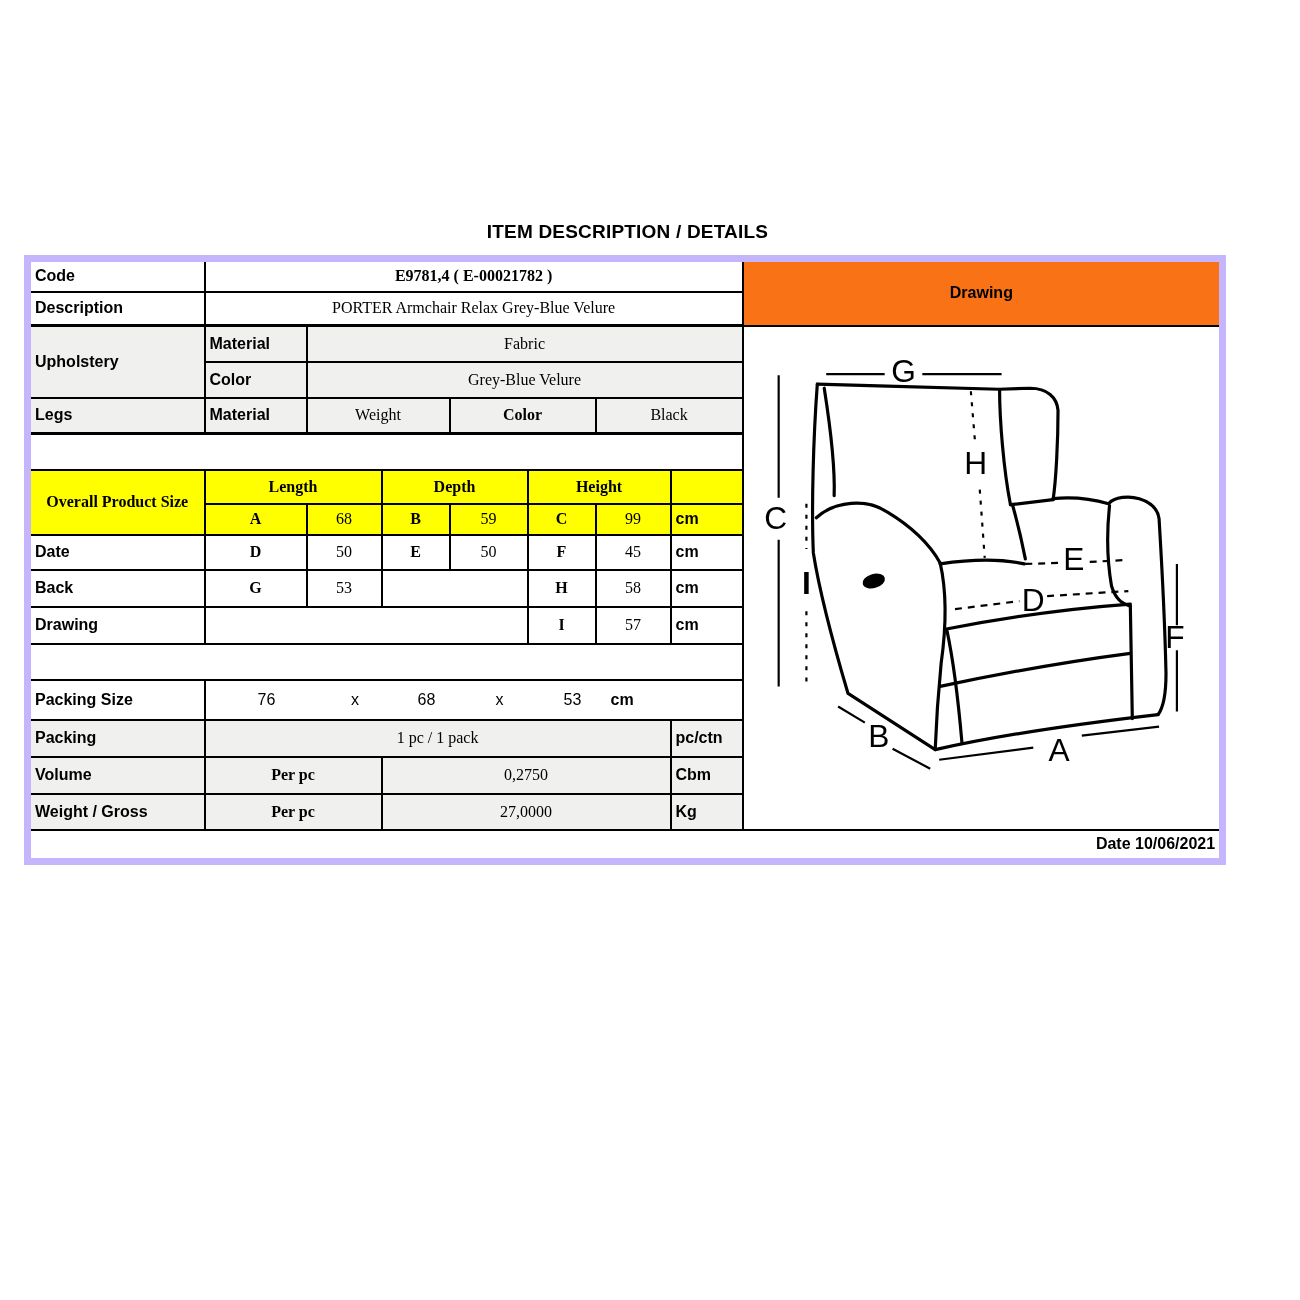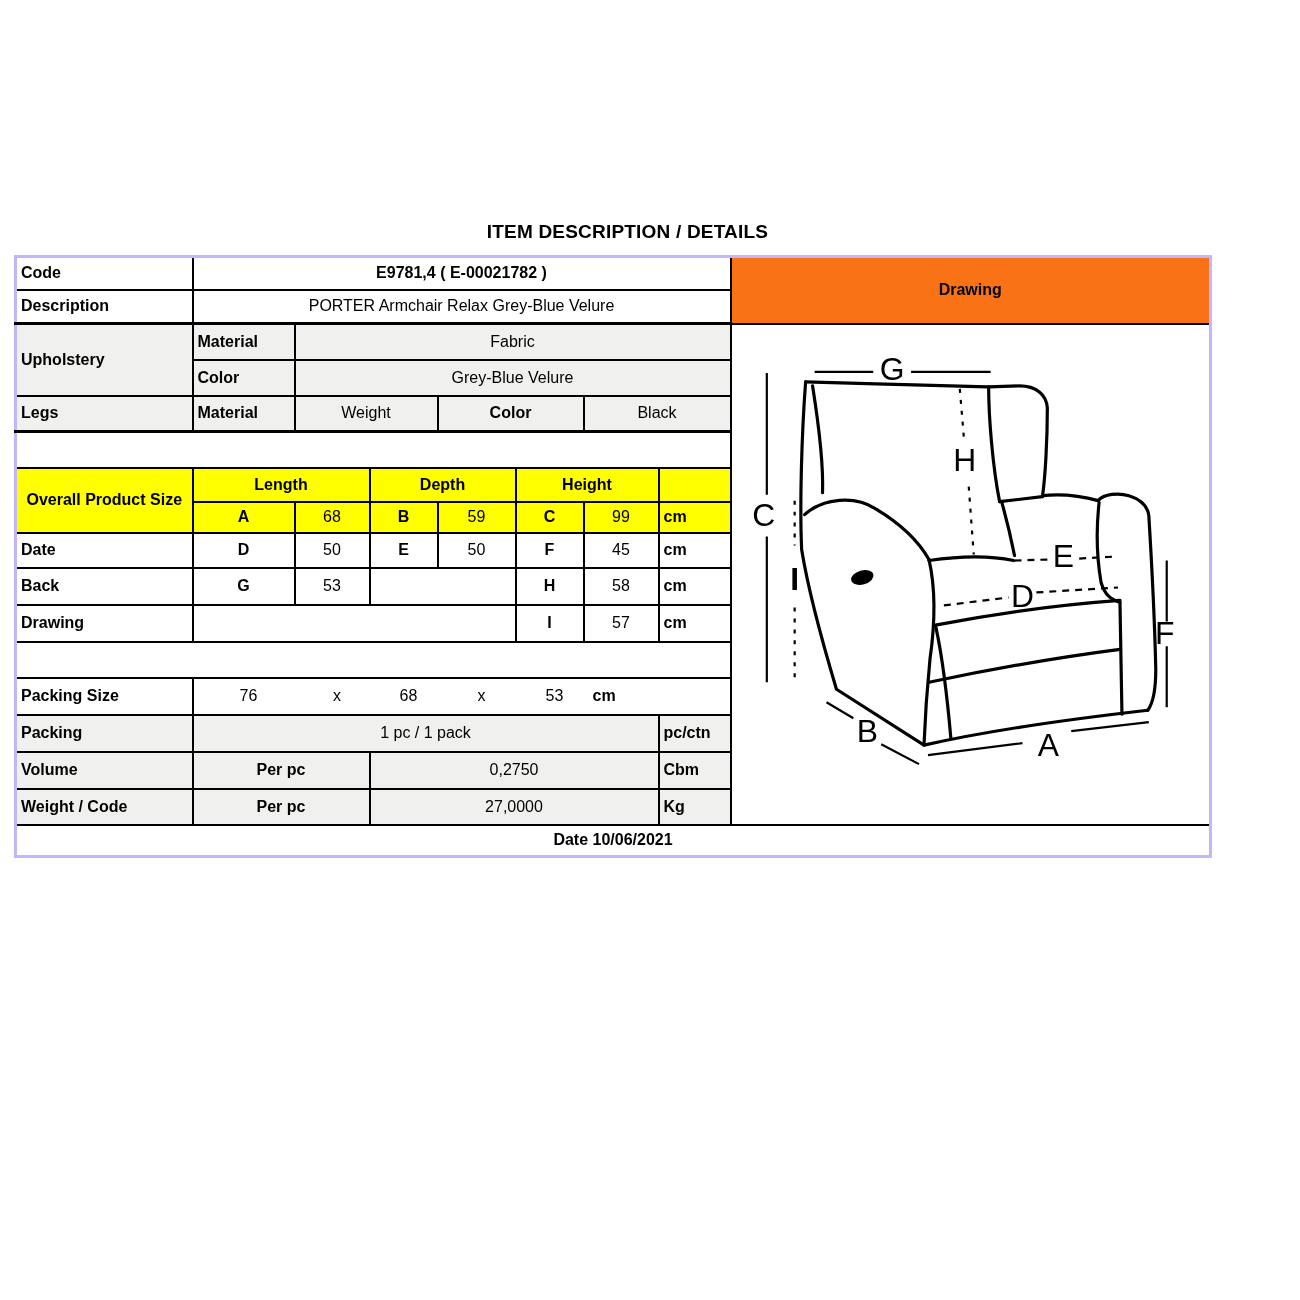--- a/index.html
+++ b/index.html
@@ -8,43 +8,43 @@
     width:1300px; height:1300px; position:relative;
     background:#ffffff; color:#000;
     font-family:"Liberation Sans", sans-serif;
   }
   .page-title {
     position:absolute; top:221px; left:30px; width:1195px;
     text-align:center; font-size:19px; font-weight:bold;
     letter-spacing:0.2px;
   }
   table.sheet {
-    position:absolute; left:14px; top:255px; width:1195px;
+    position:absolute; left:24px; top:255px; width:1195px;
     border-collapse:collapse; table-layout:fixed;
-    border:3px solid #c4b5fd;
+    border:7px solid #c4b5fd;
   }
   table.sheet td {
     border:2px solid #000;
     font-size:16px; vertical-align:middle;
     padding:0 4px; overflow:hidden;
   }
   td.lbl { font-weight:bold; text-align:left; padding-left:6px; }
-  td.ctr { text-align:center; }
+  td.ctr { text-align:center;font-family:Liberation Serif, serif; }
   td.b   { font-weight:bold; }
   td.big { font-size:17px; }
   td.unit{ font-weight:bold; text-align:left; padding-left:5px; }
   td.gray{ background:#f0f0ee; }
   td.yellow{ background:#ffff00; }
   tr.thick td { border-bottom-width:3px; }
   td.empty { background:#ffffff; }
   td.drawing-head { text-align:center; font-weight:bold; font-size:19px; background:#f97316; }
   td.drawing-cell { position:relative; padding:0; background:#fff; }
   .draw-wrap { position:absolute; left:0; top:0; right:0; bottom:0; }
   .draw-wrap svg { display:block; width:100%; height:100%; }
-  td.date-cell { font-weight:bold; text-align:center; padding-left:524px; }
+  td.date-cell { font-weight:bold; text-align:right; padding-left:524px; }
   .psgrid {
     display:grid; width:100%;
     grid-template-columns:102px 75px 68px 78px 68px 1fr;
     align-items:center;
   }
   .psgrid span { text-align:center; }
   .psgrid .unit { font-weight:bold; text-align:left; padding-left:4px; }
   
   .chair { fill:none; stroke:#000; stroke-width:3.2; stroke-linecap:round; stroke-linejoin:round; }
   .dim   { fill:none; stroke:#000; stroke-width:2.2; stroke-linecap:butt; }
@@ -218,21 +218,21 @@
     <td class="ctr">57</td>
     <td class="unit">cm</td>
   </tr>
 
   <tr style="height:36px">
     <td class="empty" colspan="8"></td>
   </tr>
 
   <tr style="height:37px">
     <td class="lbl">Packing Size</td>
-    <td colspan="7" style="padding:4px;">
+    <td colspan="7" style="padding:10px;">
       <div class="psgrid">
         <span>76</span>
         <span>x</span>
         <span>68</span>
         <span>x</span>
         <span>53</span>
         <span class="unit">cm</span>
       </div>
     </td>
   </tr>
@@ -244,21 +244,21 @@
   </tr>
 
   <tr style="height:37px">
     <td class="lbl gray">Volume</td>
     <td class="ctr b gray" colspan="2">Per pc</td>
     <td class="ctr gray" colspan="4">0,2750</td>
     <td class="unit gray">Cbm</td>
   </tr>
 
   <tr style="height:36px">
-    <td class="lbl gray">Weight / Code</td>
+    <td class="lbl gray">Weight / Gross</td>
     <td class="ctr b gray" colspan="2">Per pc</td>
     <td class="ctr gray" colspan="4">27,0000</td>
     <td class="unit gray">Kg</td>
   </tr>
 
   <tr style="height:32px">
     <td class="date-cell" colspan="9">Date 10/06/2021</td>
   </tr>
 </tbody>
   </table>

